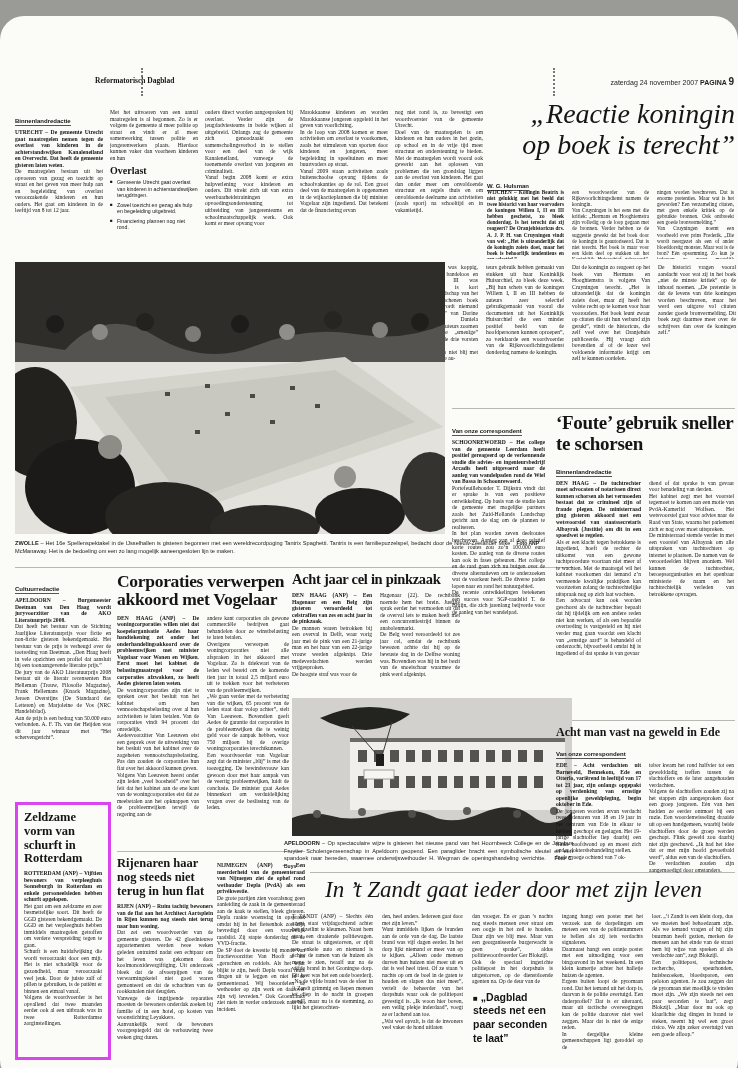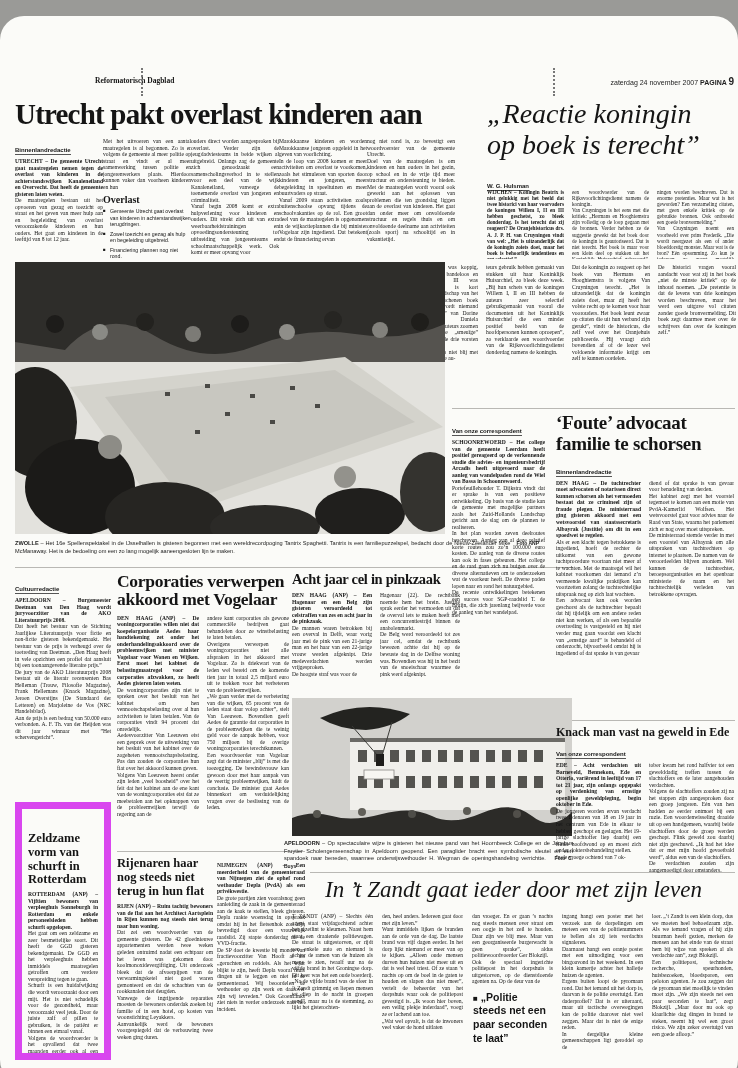--- a/index.html
+++ b/index.html
@@ -9,21 +9,21 @@
   .hdr-paper{position:absolute;left:95px;top:60px;font:bold 7.5px "Liberation Serif",serif;}
   .hdr-sep{position:absolute;top:52px;height:28px;width:0;border-left:2px dotted #777;}
   .hdr-section{position:absolute;left:0;right:0;top:56px;text-align:center;
                font:bold 12.5px "Liberation Serif",serif;letter-spacing:6px;}
   .hdr-date{position:absolute;right:4px;top:60px;font:7px "Liberation Sans",sans-serif;color:#222;}
   .hdr-date .pg{font-weight:bold;}
   .hdr-date .pgnum{font:bold 10px "Liberation Sans",sans-serif;}
   
   .abs{position:absolute;}
   .h-main{font:bold 29px/1 "Liberation Serif",serif;letter-spacing:-0.8px;}
-  .h-quote{font:italic 28px/1.12 "Liberation Serif",serif;}
+  .h-quote{font:italic 28px/1.12 "Liberation Serif",serif;text-align:right;}
   .h-med{font:bold 17.5px/1.05 "Liberation Serif",serif;letter-spacing:-0.3px;}
   .h-med2{font:bold 19px/1.1 "Liberation Serif",serif;letter-spacing:-0.3px;}
   .h-pink{font:bold 14.5px/1.05 "Liberation Serif",serif;letter-spacing:-0.3px;}
   .h-ede{font:bold 12px/1.1 "Liberation Serif",serif;}
   .t13{font:bold 12.5px/1.1 "Liberation Serif",serif;}
   .h-zandt{font:italic 23px/1.05 "Liberation Serif",serif;}
   .byl{display:inline-block;font:bold 6px "Liberation Sans",sans-serif;border-bottom:1px solid #555;
        padding-bottom:1px;margin-bottom:3px;}
   .cols{display:flex;overflow:hidden;}
   .col{overflow:hidden;}
@@ -40,35 +40,34 @@
   .cap{font:5.6px/1.35 "Liberation Sans",sans-serif;text-align:justify;color:#1c1c1c;}
   .cap .loc{font-weight:bold;}
   .credit{float:right;font:bold 5px "Liberation Sans",sans-serif;margin-left:6px;}
   
   .pq{margin-top:6px;font:bold 10.5px/1.3 "Liberation Sans",sans-serif;text-align:left;
       padding-left:1px;}
   .pq .sq{font-size:8px;display:inline-block;margin-right:3px;}
   
   .photo{position:absolute;overflow:hidden;background:#d8d7d3;}
   .photo svg{display:block;width:100%;height:100%;}
-  .sbox{border:7px solid #d946ef;padding:23px 6px;box-sizing:border-box;overflow:hidden;}
+  .sbox{border:3px solid #d946ef;padding:6px 6px;box-sizing:border-box;overflow:hidden;}
 </style>
 </head>
 <body>
 
 <div class="page">
 
   <div class="hdr-paper">Reformatorisch Dagblad</div>
   <div class="hdr-sep" style="left:141px"></div>
   <div class="hdr-sep" style="left:553px"></div>
   <div class="hdr-date"><span>zaterdag 24 november 2007 </span><span class="pg">PAGINA </span><span class="pgnum">9</span></div>
 
   <div class="abs" style="left:15px;top:84px;width:475px">
-    <div class="h-main">Utrecht pakt overlast kinderen aan</div>
-    <div class="cols" style="margin-top:9px;width:470px;height:124px;">
+    <div class="cols" style="margin-top:9px;width:470px;height:124px;gap:7px">
       <div class="col" style="width:88px">
         <span class="by byl">Binnenlandredactie</span>
         <p class="bt lead">UTRECHT – De gemeente Utrecht gaat maatregelen nemen tegen de overlast van kinderen in de achterstandswijken Kanaleneiland en Overvecht. Dat heeft de gemeente gisteren laten weten.</p>
         <p class="bt">De maatregelen bestaan uit het opvoeren van gezag en toezicht op straat en het geven van meer hulp aan en begeleiding van overlast veroorzakende kinderen en hun ouders. Het gaat om kinderen in de leeftijd van 8 tot 12 jaar.</p>
       </div>
       <div class="col" style="width:88px">
         <p class="bt">Met het uitvoeren van een aantal maatregelen is al begonnen. Zo is er volgens de gemeente al meer politie op straat en vindt er al meer samenwerking tussen politie en jongerenwerkers plaats. Hierdoor kunnen vaker dan voorheen kinderen en hun</p>
         <div class="ibox">
           <div class="ibox-t">Overlast</div>
           <div class="ibox-i">Gemeente Utrecht gaat overlast van kinderen in achterstandswijken terugdringen.</div>
@@ -219,21 +218,21 @@
     <div style="margin-top:4px"><span class="byl">Van onze correspondent</span></div>
     <div style="height:202px;overflow:hidden">
       <p class="bt lead">SCHOONREWOERD – Het college van de gemeente Leerdam heeft positief gereageerd op de verkennende studie die advies- en ingenieursbedrijf Arcadis heeft uitgevoerd naar de aanleg van wandelpaden rond de Wiel van Bassa in Schoonrewoerd.</p>
       <p class="bt">Portefeuillehouder T. Dijkstra vindt dat er sprake is van een positieve ontwikkeling. Op basis van de studie kan de gemeente met mogelijke partners zoals het Zuid-Hollands Landschap gericht aan de slag om de plannen te realiseren.
 In het plan worden zeven deelroutes beschreven. Aanleg van al deze relatief korte routes zou zo’n 100.000 euro kosten. De aanleg van de diverse routes kan ook in fases gebeuren. Het college en de raad gaan zich nu buigen over de diverse alternatieven om te onderzoeken wat de voorkeur heeft. De diverse paden lopen naar en rond het natuurgebied.
 De recente ontwikkelingen betekenen een succes voor SGP-raadslid T. de Bruijn, die zich jarenlang beijverde voor de aanleg van het wandelpad.</p>
     </div>
   </div>
 
   <div class="abs" style="left:556px;top:397px;width:179px">
-    <div class="h-med2">‘Foute’ advocaat familie te schorsen</div>
+    <div class="h-med2">‘Foute’ gebruik sneller te schorsen</div>
     <div style="margin-top:5px"><span class="byl">Binnenlandredactie</span></div>
     <div class="cols" style="height:228px;gap:8px">
       <div class="col" style="width:85px">
         <p class="bt lead">DEN HAAG – De tuchtrechter moet advocaten of notarissen direct kunnen schorsen als het vermoeden bestaat dat ze crimineel zijn of fraude plegen. De ministerraad ging gisteren akkoord met een wetsvoorstel van staatssecretaris Albayrak (Justitie) om dit in een spoedwet te regelen.</p>
         <p class="bt">Als er een klacht tegen betrokkene is ingediend, hoeft de rechter de uitkomst van een gewone tuchtprocedure voortaan niet meer af te wachten. Met de maatregel wil het kabinet voorkomen dat iemand z’n vermeende kwalijke praktijken kan voortzetten zolang de tuchtrechtelijke uitspraak nog op zich laat wachten.
 Een advocaat kan ook worden geschorst als de tuchtrechter bepaalt dat hij tijdelijk om een andere reden niet kan werken, of als een bepaalde overtreding is vastgesteld en hij niet verder mag gaan voordat een klacht van „ernstige aard” is behandeld of onderzocht, bijvoorbeeld omdat hij is ingediend of dat sprake is van gevaar</p>
       </div>
       <div class="col" style="width:85px">
           <p class="bt">diend of dat sprake is van gevaar voor benadeling van derden.
 Het kabinet zegt met het voorstel tegemoet te komen aan een motie van PvdA-Kamerlid Wolfsen. Het wetsvoorstel gaat voor advies naar de Raad van State, waarna het parlement zich er nog over moet uitspreken.
@@ -285,21 +284,21 @@
         <circle cx="175" cy="113" r="4" fill="#5b5a54"></circle>
       <circle cx="225" cy="116" r="4" fill="#514f4a"></circle>
         <circle cx="262" cy="113" r="4" fill="#605e58"></circle>
     </svg>
   </div>
   <div class="abs cap" style="left:284px;top:824px;width:289px">
     <span class="loc">APELDOORN</span> <span>– Op spectaculaire wijze is gisteren het nieuwe pand van het Hoornbeeck College en de Jacobus Fruytier Scholengemeenschap in Apeldoorn geopend. Een paraglider bracht een symbolische sleutel en een spandoek naar beneden, waarmee onderwijswethouder H. Wegman de openingshandeling verrichtte.</span> <span class="credit" style="float:none;font-weight:bold">Foto C. Buys</span>
   </div>
 
   <div class="abs" style="left:556px;top:710px;width:179px">
-    <div class="h-ede">Knack man vast na geweld in Ede</div>
+    <div class="h-ede">Acht man vast na geweld in Ede</div>
     <div style="margin-top:3px"><span class="byl">Van onze correspondent</span></div>
     <div class="cols" style="height:118px;gap:8px">
       <div class="col" style="width:85px">
         <p class="bt lead">EDE – Acht verdachten uit Barneveld, Bennekom, Ede en Otterlo, variërend in leeftijd van 17 tot 21 jaar, zijn onlangs opgepakt op verdenking van ernstige openlijke geweldpleging, begin oktober in Ede.</p>
         <p class="bt">De jongeren worden ervan verdacht twee Edenaren van 18 en 19 jaar in het centrum van Ede in elkaar te hebben geschopt en geslagen. Het 19-jarige slachtoffer liep daarbij een flinke hoofdwond op en moest zich onder doktersbehandeling stellen.
 In de vroege ochtend van 7 ok-</p>
       </div>
       <div class="col" style="width:85px">
           <p class="bt">tober kwam het rond halfvier tot een gewelddadig treffen tussen de slachtoffers en de later aangehouden verdachten.
 Volgens de slachtoffers zouden zij na het stappen zijn aangesproken door een groep jongeren. Eén van hen hadden ze eerder ontmoet bij een ruzie. Een woordenwisseling draaide uit op een handgemeen, waarbij beide slachtoffers door de groep werden geschopt. Flink geweld zou daarbij niet zijn geschuwd. „Ik had het idee dat er met mijn hoofd gevoetbald werd”, aldus een van de slachtoffers.
@@ -341,21 +340,21 @@
 „Na de vijfde brand was de sfeer in ’t Zandt grimmig en liepen mensen tot diep in de nacht in groepen rond”, maar nu is de stemming, zo lijkt het gisterochten-</p>
       </div>
     <div class="col" style="width:81px">
         <p class="bt">den, heel anders. Iedereen gaat door met zijn leven.”
 Want inmiddels lijken de branden aan de orde van de dag. De laatste brand was vijf dagen eerder. In het dorp lijkt niemand er meer van op te kijken. „Alleen oude mensen durven hun huizen niet meer uit en dat is wel heel triest. Of ze staan ’s nachts op om de boel in de gaten te houden en slapen dus niet meer”, vertelt de beheerder van het dorpshuis waar ook de politiepost gevestigd is. „Ik woon hier boven, een veilig plekje inderdaad”, voegt ze er lachend aan toe.
 „Wat wel opvalt, is dat de inwoners veel vaker de hond uitlaten</p>
       </div>
     <div class="col" style="width:81px">
       <p class="bt">dan vroeger. En er gaan ’s nachts nog steeds mensen over straat om een oogje in het zeil te houden. Daar zijn we blij mee. Maar van een georganiseerde burgerwacht is geen sprake”, aldus politiewoordvoerder Ger Blokzijl.
 Ook de speciaal ingerichte politiepost in het dorpshuis is uitgestorven, op de dienstdoende agenten na. Op de deur van de</p>
-      <div class="pq"><span class="sq">■</span><span>„Politie steeds net een paar seconden te laat”</span></div>
+      <div class="pq"><span class="sq">■</span><span>„Dagblad steeds net een paar seconden te laat”</span></div>
     </div>
     <div class="col" style="width:81px">
         <p class="bt">ingang hangt een poster met het verzoek aan de dorpelingen om meteen een van de politienummers te bellen als zij iets verdachts signaleren.
 Daarnaast hangt een oranje poster met een uitnodiging voor een bingoavond in het weekend. In een klein kamertje achter het halletje huizen de agenten.
 Ergens buiten loopt de pyromaan rond. Dat het iemand uit het dorp is, daarvan is de politie overtuigd. Een daderprofiel? Dat is er uiteraard, maar uit tactische overwegingen kan de politie daarover niet veel zeggen. Maar dat is niet de enige reden.
 In dergelijke kleine gemeenschappen ligt geroddel op de</p>
       </div>
     <div class="col" style="width:81px">
         <p class="bt">loer. „’t Zandt is een klein dorp, dus we moeten heel behoedzaam zijn. Als we iemand vragen of hij zijn buurman heeft gezien, merken de mensen aan het einde van de straat hem bij wijze van spreken al als verdachte aan”, zegt Blokzijl.
 Een politiepost, technische recherche, speurhonden, huisbezoeken, bloedsporen, een peloton agenten. Je zou zeggen dat de pyromaan niet moeilijk te vinden moet zijn. „We zijn steeds net een paar seconden te laat”, zegt Blokzijl. „Maar door nu ook op klaarlichte dag dingen in brand te steken, neemt hij wel een groot risico. We zijn zeker overtuigd van een goede afloop.”</p>

